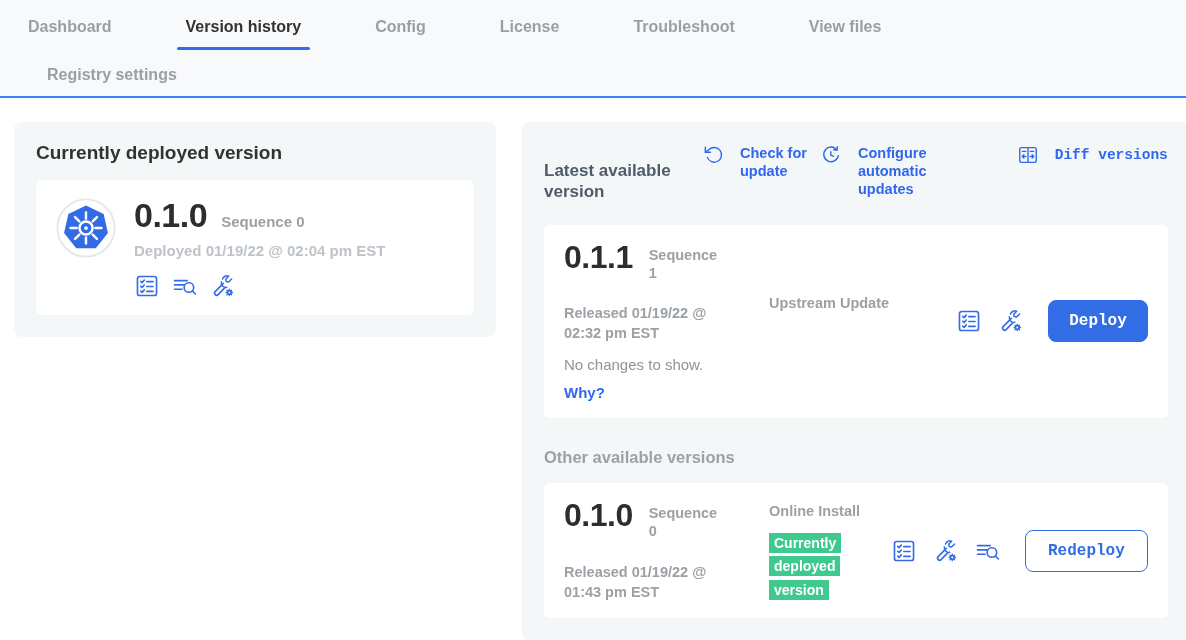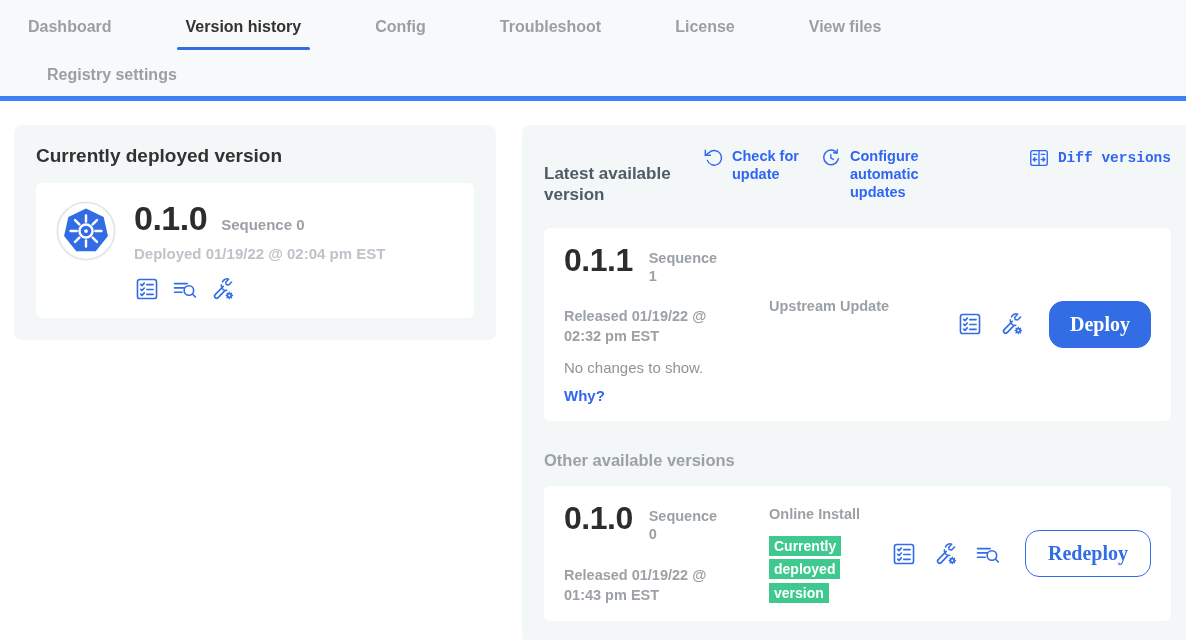--- a/index.html
+++ b/index.html
@@ -5,21 +5,21 @@
   * { box-sizing: border-box; }
   html,body { margin:0; padding:0; }
   body {
     width:1186px; height:640px; overflow:hidden;
     background:#ffffff;
     font-family:"Liberation Sans","DejaVu Sans",sans-serif;
     color:#323232;
   }
 
   
-  .nav { background:#f8f9fa; border-bottom:5px solid #3b82f6; padding-left:28px; }
+  .nav { background:#f8f9fa; border-bottom:2px solid #3b82f6; padding-left:28px; }
   .nav-row1 { display:flex; align-items:stretch; height:53px; }
   .tab {
     position:relative; margin-right:74px; font-size:16px; font-weight:700;
     color:#9b9fa3; display:flex; align-items:center; cursor:pointer; white-space:nowrap;
   }
   .tab.active { color:#323232; }
   .tab.active::after {
     content:""; position:absolute; left:-9px; right:-9px; bottom:3px;
     height:3px; border-radius:2px; background:#326de6;
   }
@@ -45,21 +45,21 @@
 
   .icon-row { display:flex; align-items:center; gap:12px; color:#326de6; }
   .icon { width:26px; height:26px; display:block; cursor:pointer; }
   .icon-sm { width:22px; height:22px; flex:none; }
   svg.stroke { fill:none; stroke:currentColor; stroke-width:1.5; stroke-linecap:round; stroke-linejoin:round; }
 
   
   .avail-header { display:flex; align-items:flex-start; margin:2px 0 22px; }
   .avail-title { width:142px; flex:none; font-size:17px; font-weight:700; color:#4f5b66; line-height:1.25;margin-top:16px; }
   .action-link {
-    display:flex; gap:8px; color:#3066f0; font-weight:700; font-size:14.5px;
+    display:flex; gap:16px; color:#3066f0; font-weight:700; font-size:14.5px;
     line-height:1.25; cursor:pointer;
   }
   .action-check { margin-left:16px; width:118px; }
   .action-auto  { width:190px; }
   .action-diff  { margin-left:auto; align-items:center;font-family:Liberation Mono, monospace; }
   .link-label-narrow { width:82px; }
   .link-label-mid { width:128px; }
 
   
   .vrow { background:#fff; border-radius:6px; padding:16px 20px; display:flex; }
@@ -78,22 +78,22 @@
   .vrow--other  .vcol-src { padding-top:2px; }
 
   .badge-wrap { margin-top:10px; width:88px; line-height:1.62; }
   .badge {
     background:#3fc98f; color:#fff; font-size:14px; font-weight:700;
     padding:2px 5px; -webkit-box-decoration-break:clone; box-decoration-break:clone;
   }
 
   .vcol-actions { margin-left:auto; align-self:center; display:flex; align-items:center; gap:16px; color:#326de6; }
   .btn {
-    border-radius:14px; font-size:20px; font-weight:700; padding:11px 20px;
-    cursor:pointer; border:1.5px solid #326de6; font-family:Liberation Serif, serif; margin-left:8px;
+    border-radius:8px; font-size:16px; font-weight:700; padding:11px 20px;
+    cursor:pointer; border:1.5px solid #326de6; font-family:Liberation Mono, monospace; margin-left:8px;
   }
   .btn-primary { background:#326de6; color:#fff; }
   .btn-outline { background:#fff; color:#326de6; padding:11px 22px; }
 
   .other-heading { font-size:16.5px; font-weight:700; color:#9ba1a6; margin:30px 0 16px; }
 </style>
 </head>
 <body>
 
 <svg width="0" height="0" style="position:absolute">
@@ -139,22 +139,22 @@
       <path d="M14.4 13.6h3.8M16.5 11.8l1.8 1.8-1.8 1.8"></path>
     </g>
   </defs>
 </svg>
 
 <div class="nav">
   <div class="nav-row1">
     <div class="tab">Dashboard</div>
     <div class="tab active">Version history</div>
     <div class="tab">Config</div>
+    <div class="tab">License</div>
     <div class="tab">Troubleshoot</div>
-    <div class="tab">License</div>
     <div class="tab">View files</div>
   </div>
   <div class="nav-row2">
     <div class="tab">Registry settings</div>
   </div>
 </div>
 
 <div class="main">
 
   <div class="panel panel-left">

